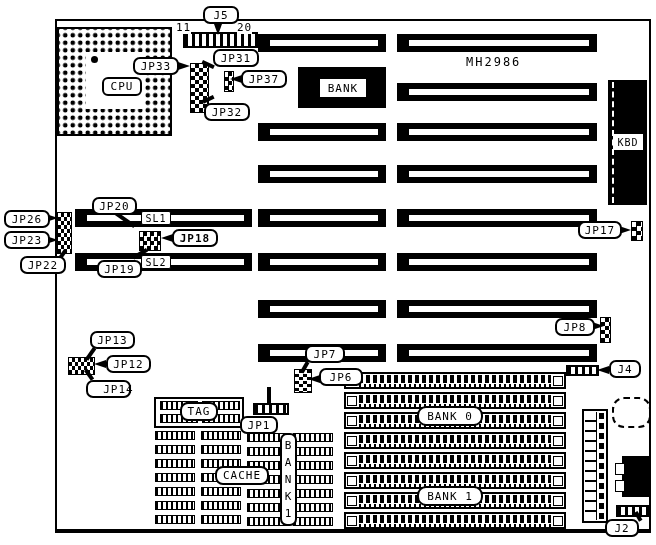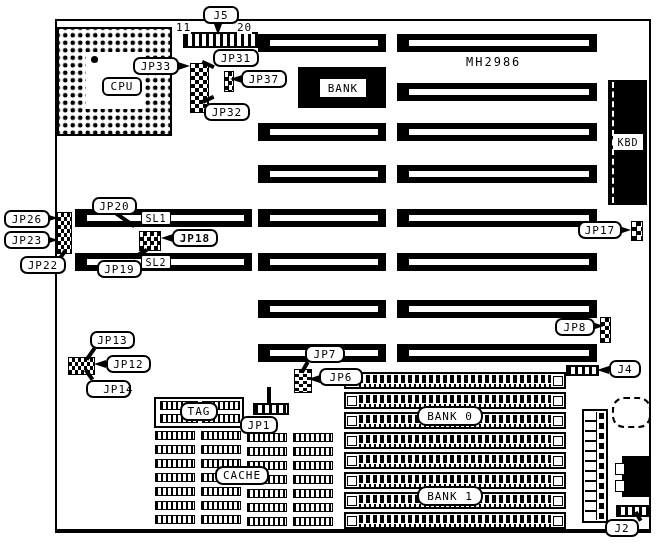--- a/index.html
+++ b/index.html
@@ -170,20 +170,21 @@
       <div class="cbar" style="left: 293px; top: 433px; width: 40px;"></div>
       <div class="cbar" style="left: 293px; top: 447px; width: 40px;"></div>
       <div class="cbar" style="left: 293px; top: 461px; width: 40px;"></div>
       <div class="cbar" style="left: 293px; top: 475px; width: 40px;"></div>
       <div class="cbar" style="left: 293px; top: 489px; width: 40px;"></div>
       <div class="cbar" style="left: 293px; top: 503px; width: 40px;"></div>
       <div class="cbar" style="left: 293px; top: 517px; width: 40px;"></div>
     </div>
   <div class="complabel" style="left:180px;top:402px;width:38px;height:19px;border-radius:8px;">TAG</div>
   <div class="complabel" style="left:215px;top:466px;width:54px;height:19px;border-radius:8px;">CACHE</div>
+  <div class="complabel vtext" style="left:280px;top:433px;width:17px;height:93px;border-radius:7px;">BANK1</div>
 
   <div id="simms">
       <div class="simm" style="left: 344px; top: 372px; width: 222px; height: 17px;">
         <div class="pins"></div>
         <div class="dots"></div>
         <div class="clip" style="left:1px;"></div>
         <div class="clip" style="right:1px;"></div>
       </div>
       <div class="simm" style="left: 344px; top: 392px; width: 222px; height: 17px;">
         <div class="pins"></div>

